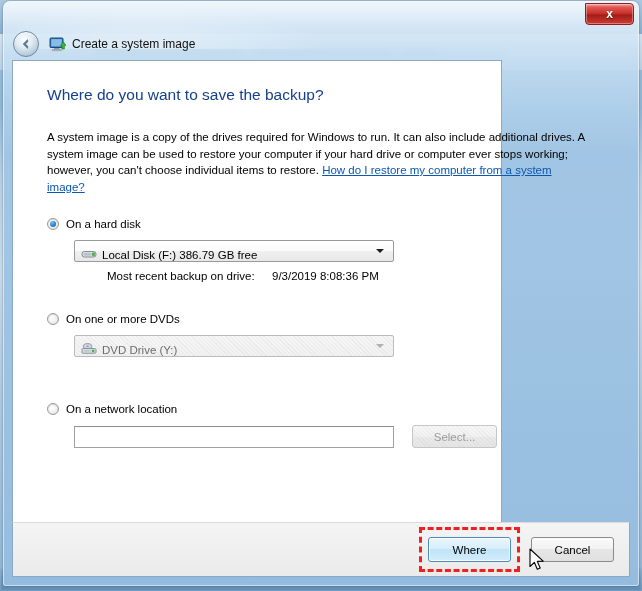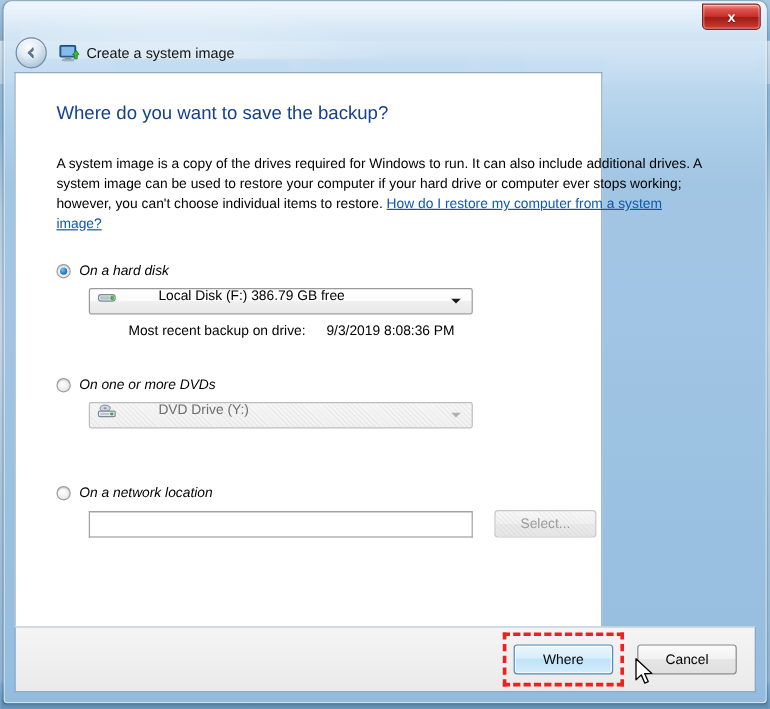--- a/index.html
+++ b/index.html
@@ -181,24 +181,23 @@
   }
 
   
   .option-group { position: absolute; left: 34px; }
   #group-harddisk { top: 155px; }
   #group-dvd      { top: 250px; }
   #group-network  { top: 340px; }
 
   .radio-row {
     display: flex;
-    align-items: flex-end;
+    align-items: center;
     height: 16px;
     cursor: default;
-    font-style: italic;
   }
   .radio {
     width: 12px; height: 12px;
     border-radius: 50%;
     box-sizing: border-box;
     flex: 0 0 auto;
     position: relative;
     background: radial-gradient(circle at 40% 35%, #ffffff 0%, #f2f2f2 48%, #dcdcdc 100%);
     border: 1px solid #9a9a9a;
     box-shadow: inset 0 1px 1px rgba(0,0,0,.12);
@@ -222,23 +221,22 @@
   .combo {
     position: relative;
     margin-top: 8px;
     margin-left: 27px;
     width: 320px; height: 22px;
     box-sizing: border-box;
     border: 1px solid #9a9a9a;
     border-radius: 2px;
     background: linear-gradient(180deg, #ffffff 0%, #fbfbfb 48%, #f0f0f0 50%, #e8e8e8 100%);
     display: flex;
-    align-items: flex-start;
-    cursor: default;
-    gap: 30px;
+    align-items: flex-end;
+    cursor: default;
   }
   .combo.disabled {
     border-color: #bcbcbc;
     background:
       repeating-linear-gradient(45deg, rgba(0,0,0,.035) 0 1px, rgba(0,0,0,0) 1px 3px),
       linear-gradient(180deg, #f6f6f6 0%, #f1f1f1 100%);
   }
   .combo .drive-icon {
     margin-left: 6px;
     width: 16px; height: 14px;

